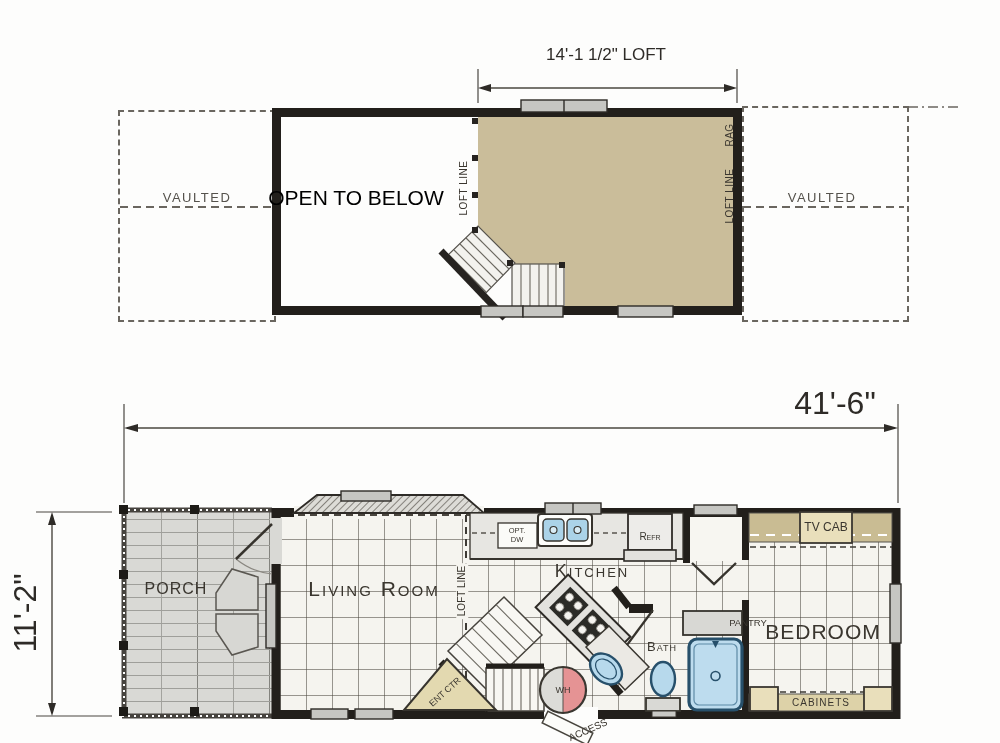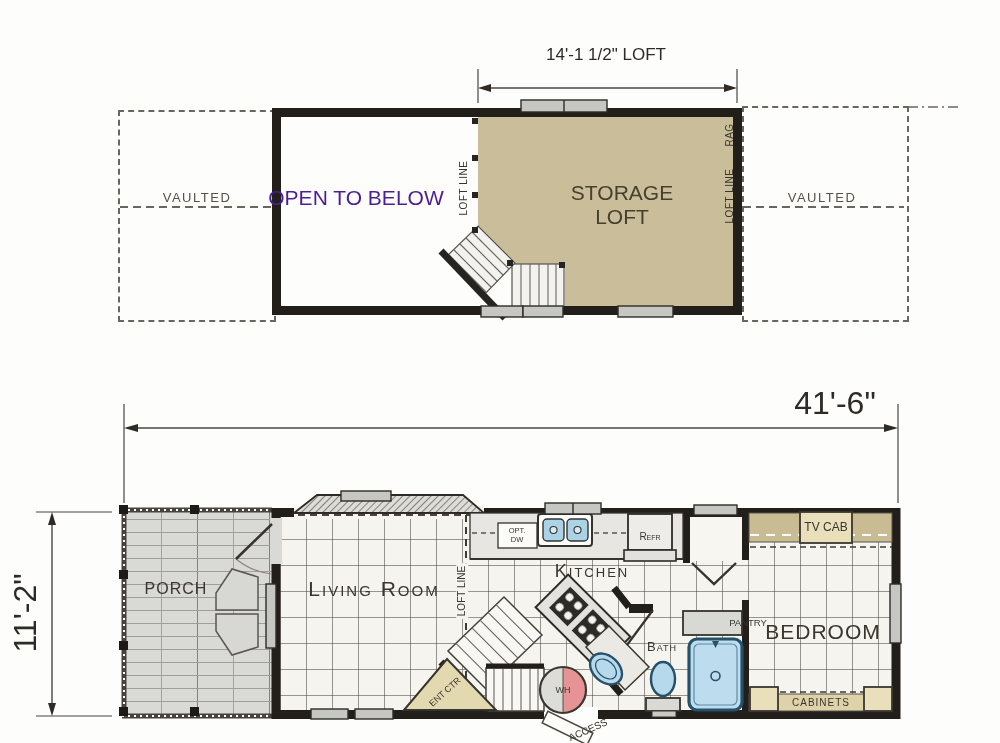--- a/index.html
+++ b/index.html
@@ -286,22 +286,21 @@
       <rect x="266" y="584" width="10" height="64"></rect>
       <rect x="311" y="709" width="37" height="10"></rect>
       <rect x="355" y="709" width="38" height="10"></rect>
       <rect x="890" y="584" width="11" height="59"></rect>
     </g>
   </svg>
 
   <div class="lbl dim" style="left:606px;top:55px;font-size:17px;">14'-1 1/2" LOFT</div>
   <div class="lbl" style="left:197px;top:198px;font-size:13px;letter-spacing:1.5px;color:#55524c;">VAULTED</div>
   <div class="lbl" style="left:822px;top:198px;font-size:13px;letter-spacing:1.5px;color:#55524c;">VAULTED</div>
-  <div class="lbl" style="left:356px;top:198px;font-size:21px;color:#4c1d95;">OPEN TO BELOW</div>
-  <div class="lbl ctr" style="left:622px;top:205px;font-size:21px;color:#45402f;white-space:normal;width:130px;">STORAGE LOFT</div>
+  <div class="lbl" style="left:356px;top:198px;font-size:21px;color:#000000;">OPEN TO BELOW</div>
   <div class="lbl rot90" style="left:464px;top:188px;font-size:10px;letter-spacing:.5px;">LOFT LINE</div>
   <div class="lbl rot90" style="left:730px;top:135px;font-size:10px;letter-spacing:.5px;">RAG</div>
   <div class="lbl rot90" style="left:730px;top:196px;font-size:10px;letter-spacing:.5px;">LOFT LINE</div>
 
   <div class="lbl dim" style="left:835px;top:403px;font-size:32px;">41'-6"</div>
   <div class="lbl dim rot90" style="left:25px;top:613px;font-size:32px;">11'-2"</div>
 
   <div class="lbl" style="left:176px;top:589px;font-size:16px;letter-spacing:1px;">PORCH</div>
   <div class="lbl sc" style="left:374px;top:589px;font-size:21px;letter-spacing:2px;">Living Room</div>
   <div class="lbl sc" style="left:592px;top:571px;font-size:18px;letter-spacing:2px;">Kitchen</div>

